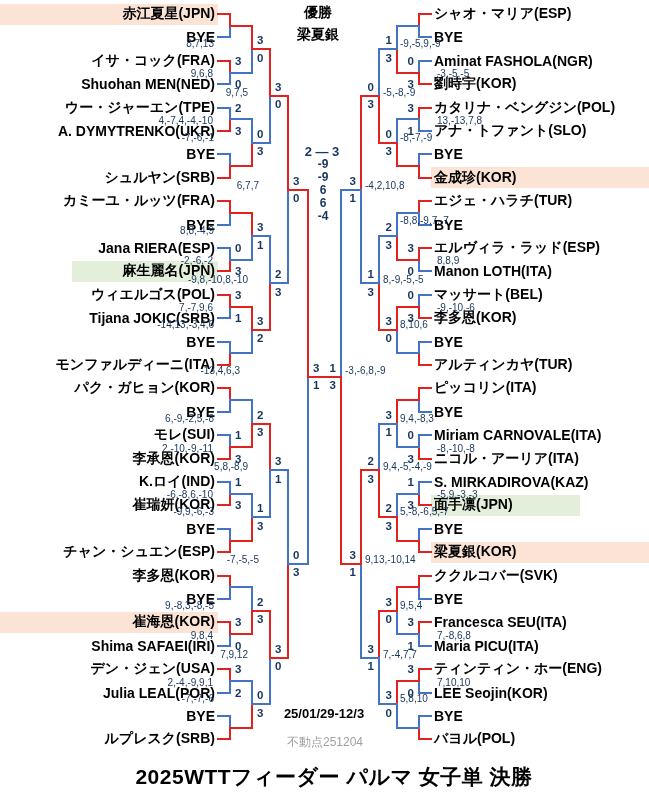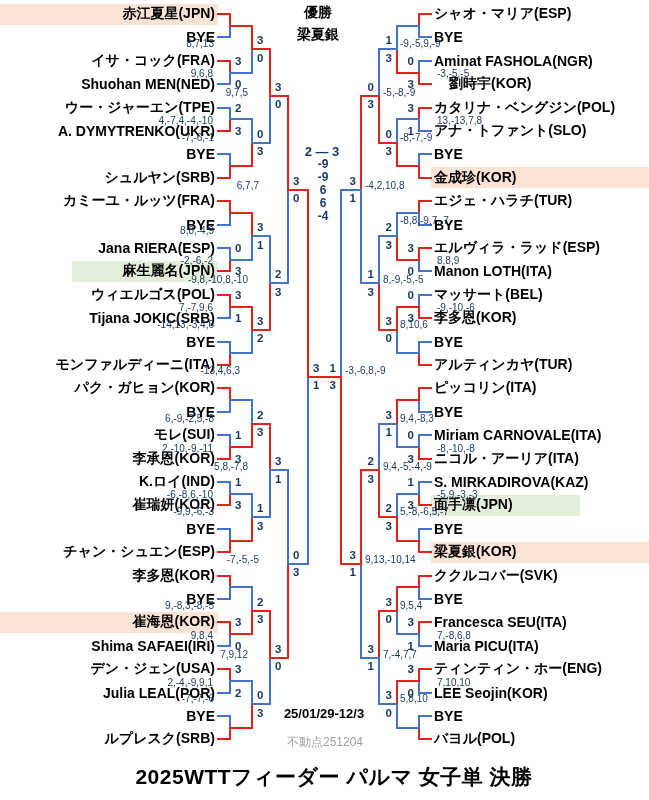--- a/index.html
+++ b/index.html
@@ -230,21 +230,21 @@
     <div class="abs ln win" style="left: 269px; top: 282.1px; width: 2px; height: 48.8px;"></div>
     <div class="abs score" style="top: 274.1px; left: 275px;">2</div>
     <div class="abs score" style="top: 291.6px; left: 275px;">3</div>
     <div class="abs games" style="top: 279.1px; right: 401px;">-9,8,-10,8,-10</div>
     <div class="abs ln win" style="left: 251px; top: 422.5px; width: 20px; height: 2px;"></div>
     <div class="abs ln lose" style="left: 251px; top: 516.1px; width: 20px; height: 2px;"></div>
     <div class="abs ln win" style="left: 269px; top: 422.5px; width: 2px; height: 48.8px;"></div>
     <div class="abs ln lose" style="left: 269px; top: 469.3px; width: 2px; height: 48.8px;"></div>
     <div class="abs score" style="top: 461.3px; left: 275px;">3</div>
     <div class="abs score" style="top: 478.8px; left: 275px;">1</div>
-    <div class="abs games" style="top: 466.3px; right: 401px;">5,8,-7,8</div>
+    <div class="abs games" style="top: 466.3px; right: 401px;">5,8,-8,9</div>
     <div class="abs ln win" style="left: 251px; top: 609.7px; width: 20px; height: 2px;"></div>
     <div class="abs ln lose" style="left: 251px; top: 703.3px; width: 20px; height: 2px;"></div>
     <div class="abs ln win" style="left: 269px; top: 609.7px; width: 2px; height: 48.8px;"></div>
     <div class="abs ln lose" style="left: 269px; top: 656.5px; width: 2px; height: 48.8px;"></div>
     <div class="abs score" style="top: 648.5px; left: 275px;">3</div>
     <div class="abs score" style="top: 666px; left: 275px;">0</div>
     <div class="abs games" style="top: 653.5px; right: 401px;">7,9,12</div>
     <div class="abs ln win" style="left: 269px; top: 94.9px; width: 20px; height: 2px;"></div>
     <div class="abs ln lose" style="left: 269px; top: 282.1px; width: 20px; height: 2px;"></div>
     <div class="abs ln win" style="left: 287px; top: 94.9px; width: 2px; height: 95.6px;"></div>
@@ -262,21 +262,21 @@
     <div class="abs ln win" style="left: 287px; top: 188.5px; width: 22px; height: 2px;"></div>
     <div class="abs ln lose" style="left: 287px; top: 562.9px; width: 22px; height: 2px;"></div>
     <div class="abs ln win" style="left: 307px; top: 188.5px; width: 2px; height: 189.2px;"></div>
     <div class="abs ln lose" style="left: 307px; top: 375.7px; width: 2px; height: 189.2px;"></div>
     <div class="abs score" style="top: 367.7px; left: 313px;">3</div>
     <div class="abs score" style="top: 385.2px; left: 313px;">1</div>
     <div class="abs games" style="top: 369.7px; right: 409px;">-13,4,6,3</div>
     <div class="abs pname" style="left: 434px; top: 14px;">シャオ・マリア(ESP)</div>
     <div class="abs pname" style="left: 434px; top: 37.4px;">BYE</div>
     <div class="abs pname" style="left: 434px; top: 60.8px;">Aminat FASHOLA(NGR)</div>
-    <div class="abs pname" style="left: 434px; top: 84.2px; margin-left: 15px;">劉時宇(KOR)</div>
+    <div class="abs pname" style="left: 434px; top: 84.2px;">劉時宇(KOR)</div>
     <div class="abs pname" style="left: 434px; top: 131px;">アナ・トファント(SLO)</div>
     <div class="abs pname" style="left: 434px; top: 107.6px;">カタリナ・ベングジン(POL)</div>
     <div class="abs pname" style="left: 434px; top: 154.4px;">BYE</div>
     <div class="abs hl" style="left: 431px; top: 167.3px; width: 218px; height: 21px; background: rgb(251, 227, 214);"></div>
     <div class="abs pname" style="left: 434px; top: 177.8px;">金成珍(KOR)</div>
     <div class="abs pname" style="left: 434px; top: 201.2px;">エジェ・ハラチ(TUR)</div>
     <div class="abs pname" style="left: 434px; top: 224.6px;">BYE</div>
     <div class="abs pname" style="left: 434px; top: 248px;">エルヴィラ・ラッド(ESP)</div>
     <div class="abs pname" style="left: 434px; top: 271.4px;">Manon LOTH(ITA)</div>
     <div class="abs pname" style="left: 434px; top: 294.8px;">マッサート(BEL)</div>

